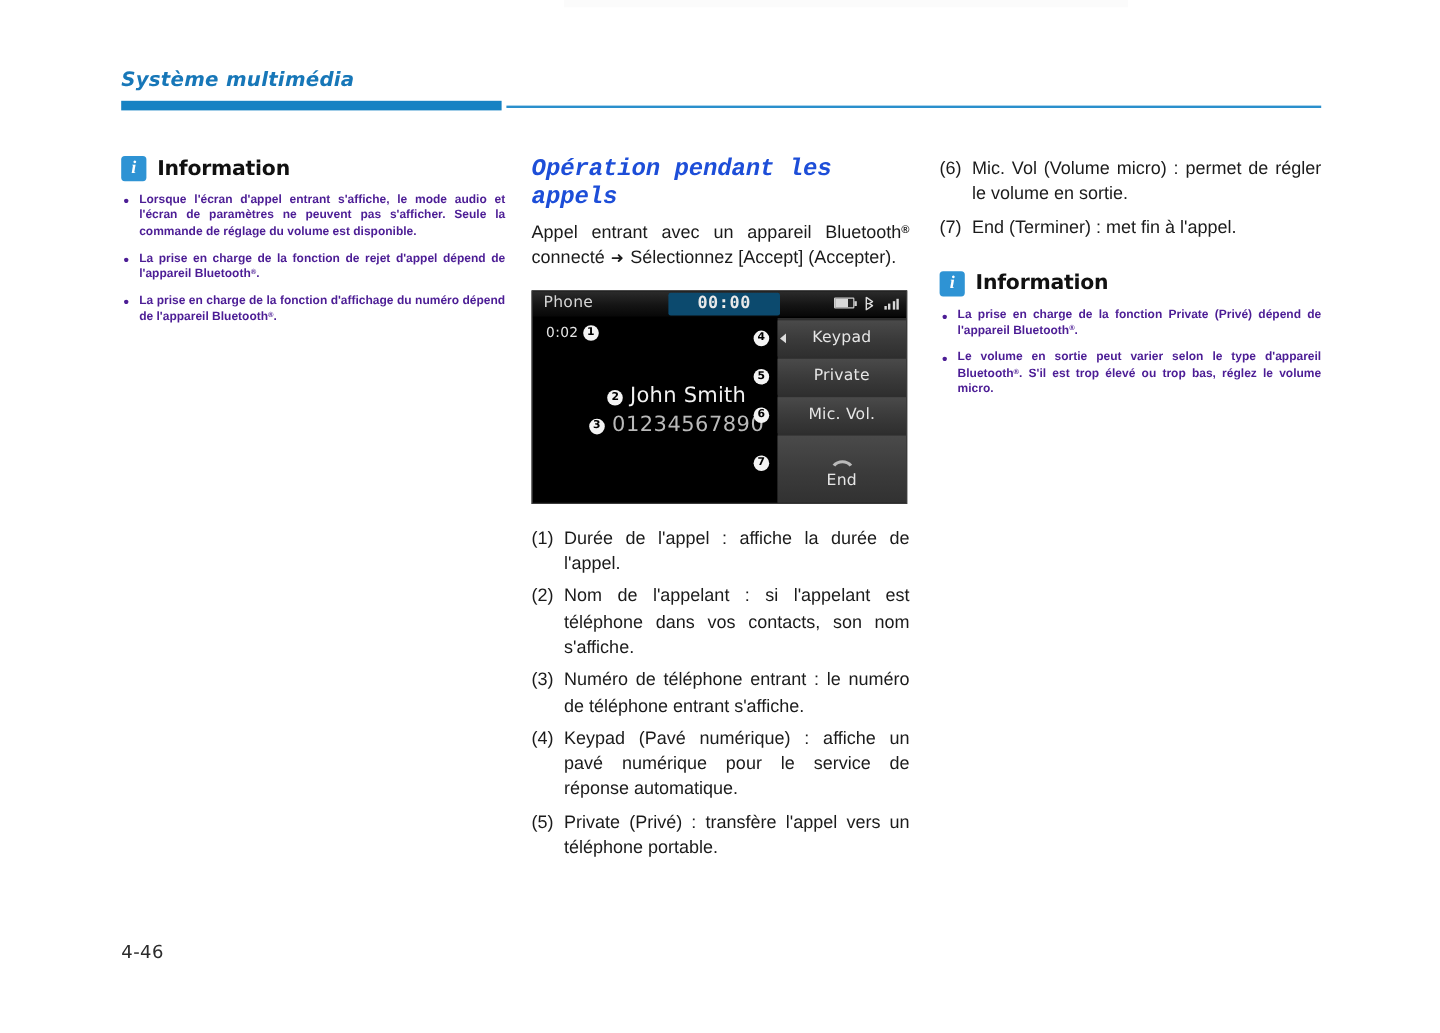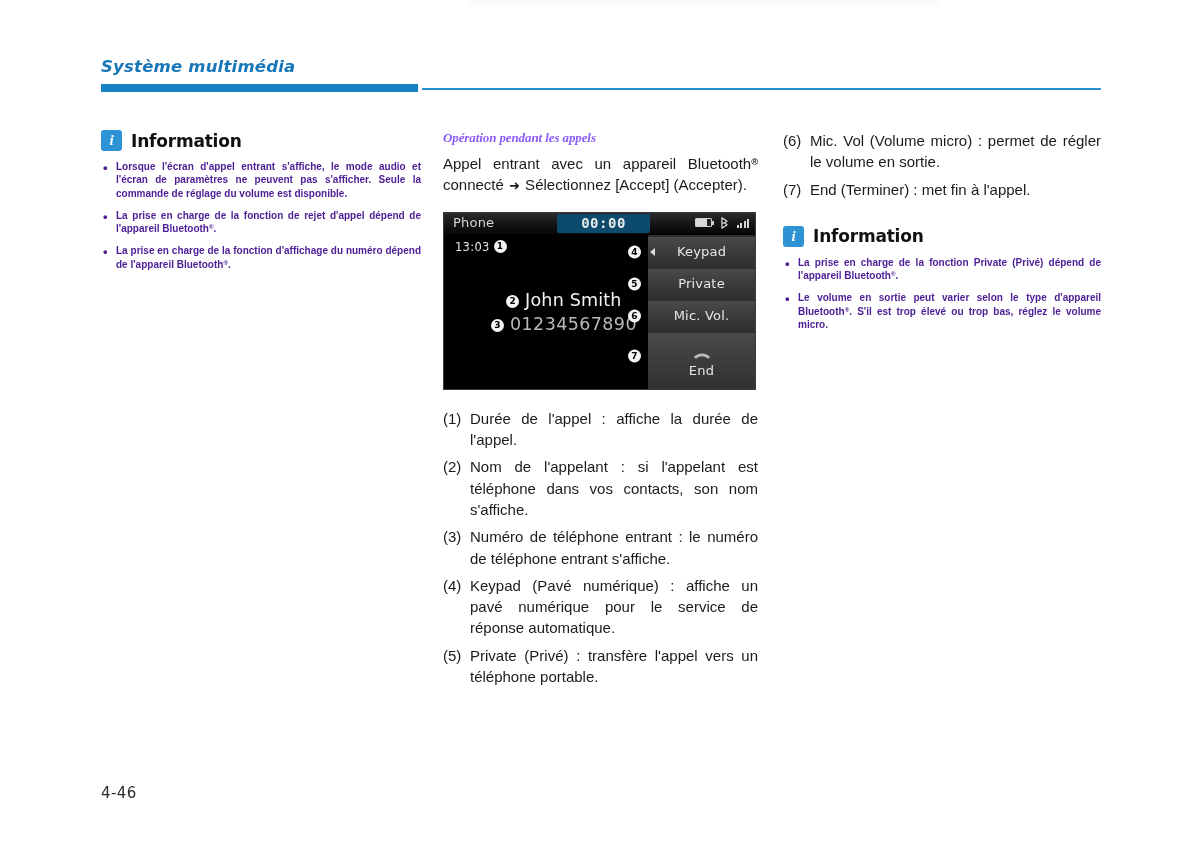--- a/index.html
+++ b/index.html
@@ -128,25 +128,25 @@
     font-size: 13px;
   }
   sup.reg {
     font-size: 0.62em;
     vertical-align: 0.42em;
     font-weight: 700;
   }
 
   
   .sec-title {
-    font-family: Liberation Serif, serif;
-    font-size: 13px;
+    font-family: Liberation Mono, monospace;
+    font-size: 20px;
     font-weight: 700;
     font-style: italic;
-    color: #8b5cf6;
+    color: #1d4ed8;
     margin: 0 0 7px 0;
     letter-spacing: -0.1px;
   }
   .body-par {
     font-family: "Liberation Sans", sans-serif;
     font-size: 15px;
     line-height: 1.42;
     text-align: justify;
     color: #1b1b1b;
     margin: 0;
@@ -419,21 +419,21 @@
       </span>
       <span class="ico-signal">
         <i></i>
           <i></i>
           <i></i>
           <i></i>
       </span>
     </div>
 
     <div class="dev-duration">
-      <span>13:03</span>
+      <span>0:02</span>
       <span class="cn">1</span>
     </div>
 
     <div class="dev-caller-block">
       <div class="dev-caller-name">
         <span class="cn">2</span>
         <span>John Smith</span>
       </div>
       <div class="dev-caller-num">
         <span class="cn">3</span>

